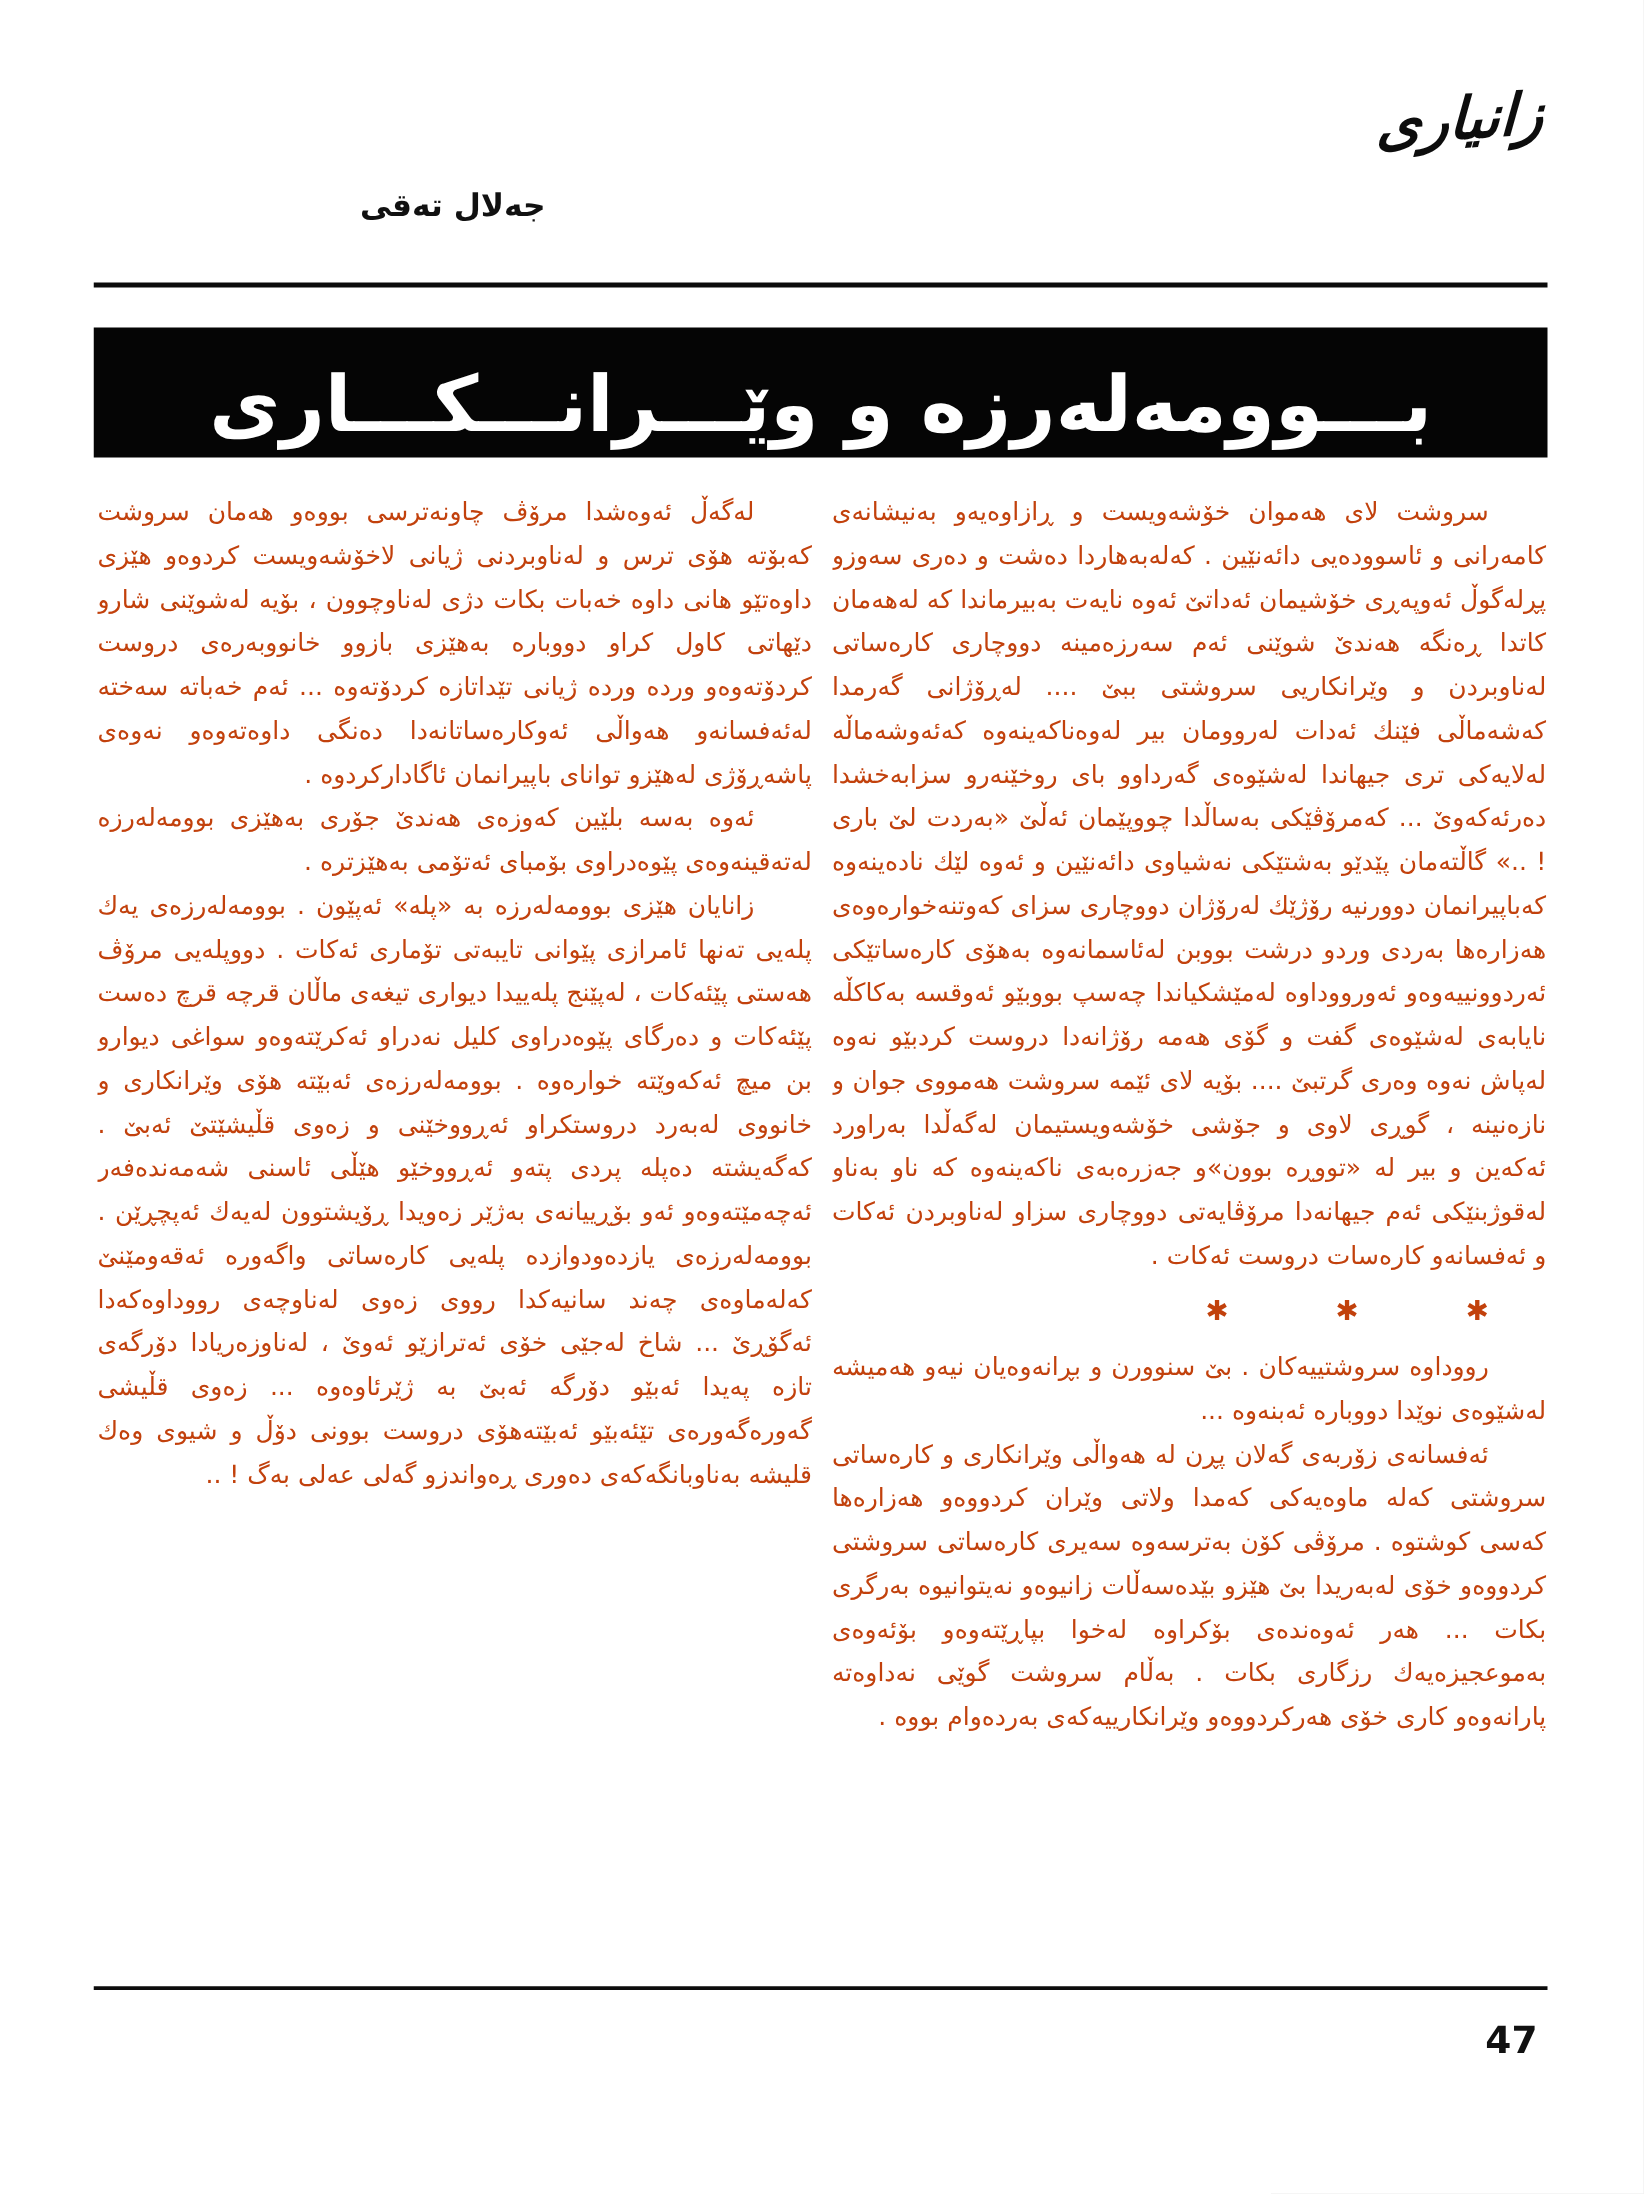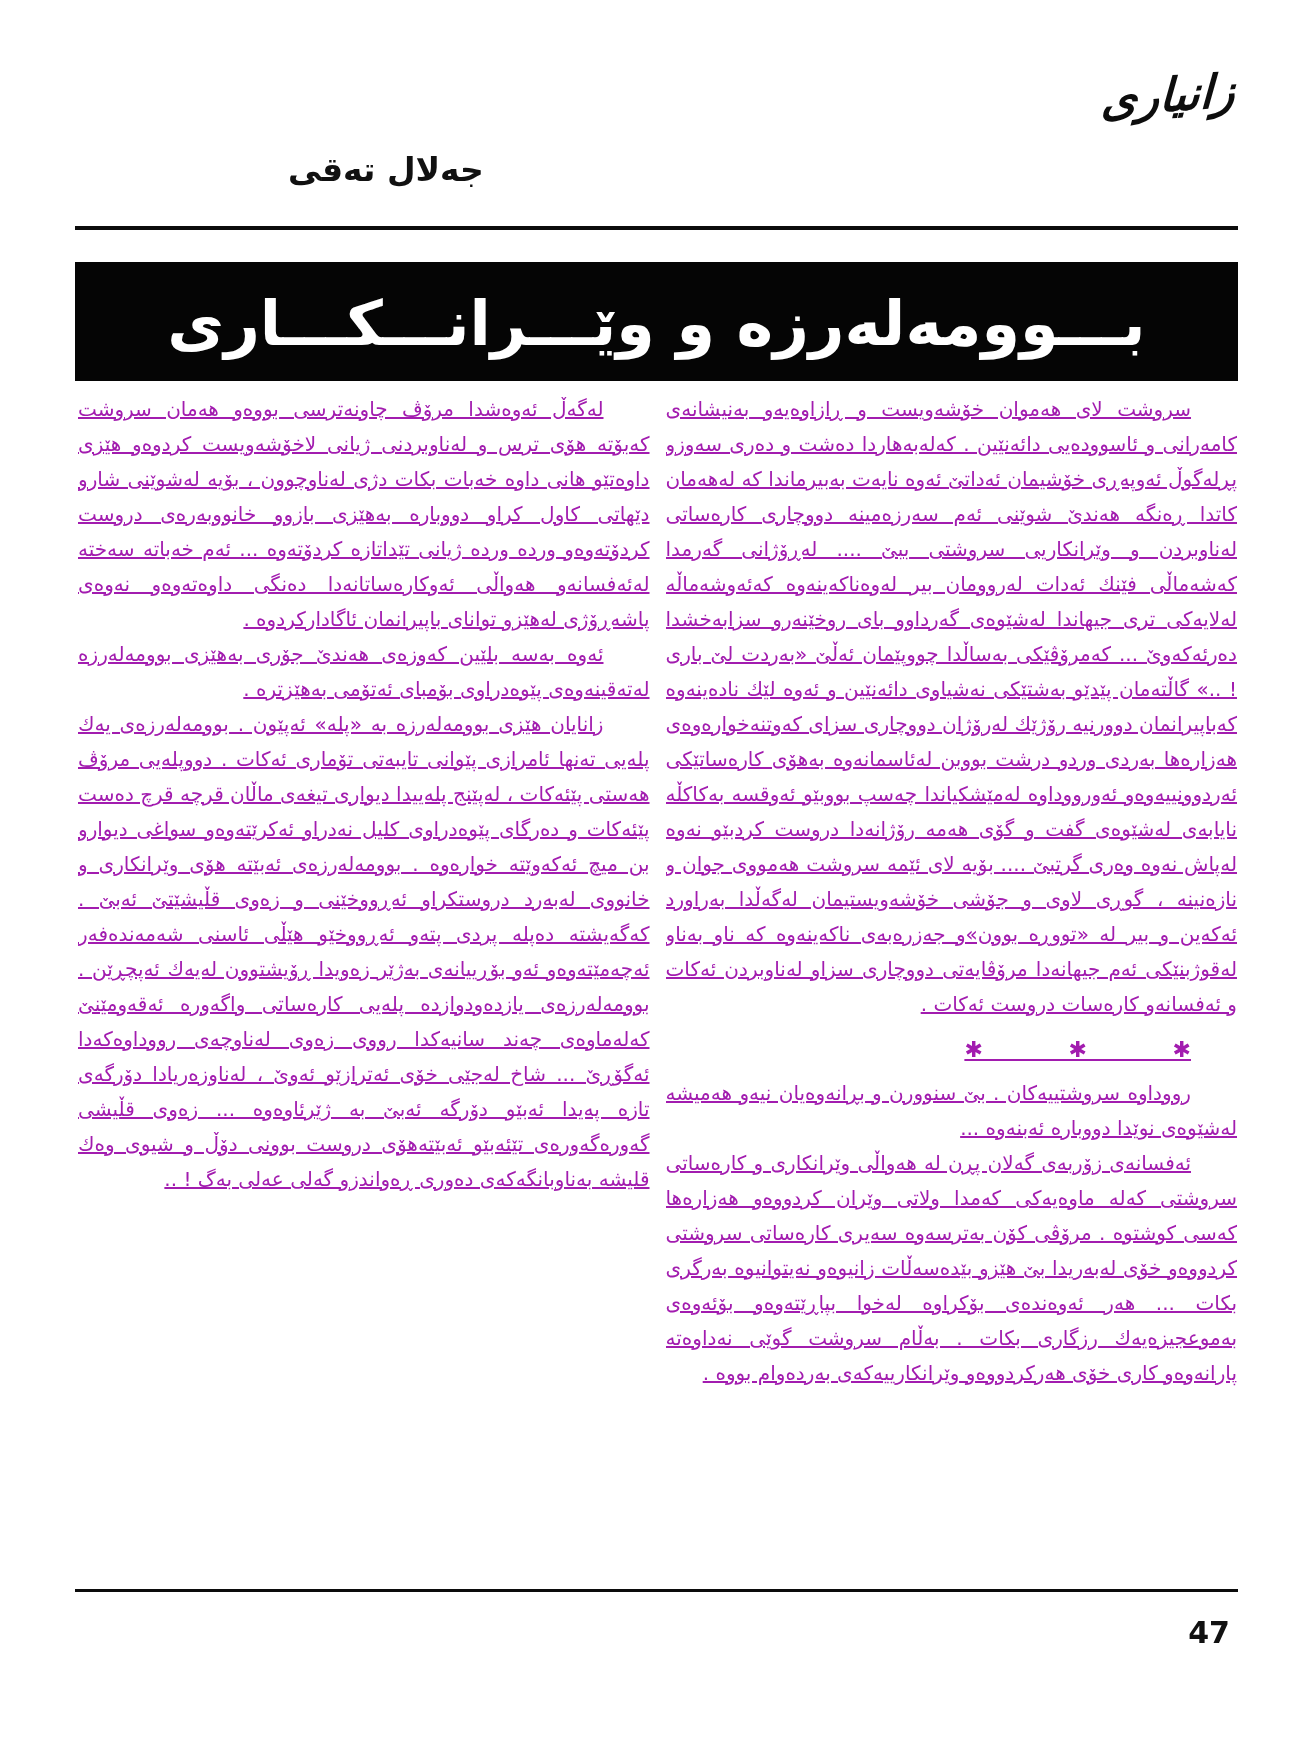--- a/index.html
+++ b/index.html
@@ -25,41 +25,41 @@
     font-style: italic;
     transform: rotate(-4deg) skewX(-6deg);
     letter-spacing: 2px;
     color: #0d0d0d;
   }
   
   .author {
     position: absolute;
     top: 150px;
     left: 288px;
-    font-size: 33px;
+    font-size: 25px;
     font-weight: bold;
     direction: rtl;
   }
   .rule {
     position: absolute;
     left: 75px;
     width: 1163px;
     height: 4px;
     background: #0c0c0c;
     border: none;
   }
   .rule.top { top: 226px; }
   .rule.bottom { top: 1589px; height: 3px; }
   
   .banner {
     position: absolute;
     top: 262px;
     left: 75px;
     width: 1163px;
-    height: 119px;
+    height: 104px;
     background: #050505;
     overflow: hidden;
     text-align: center;
   }
   .banner-title {
     display: block;
     margin-top: 28px;
     color: #ffffff;
     font-size: 62px;
     font-weight: bold;
@@ -79,23 +79,22 @@
     direction: rtl;        
     gap: 16px;
     overflow: hidden;
   }
   .column {
     flex: 1 1 0;
     direction: rtl;
     text-align: justify;
     font-size: 20px;
     line-height: 35px;
-    color: #a21caf;
+    color: #c2410c;
     overflow: hidden;
-    text-decoration: underline;
   }
   .column p {
     text-indent: 46px;
     text-align: justify;
     text-align-last: right;
   }
   .stars {
     text-align: center;
     font-size: 22px;
     font-weight: bold;

